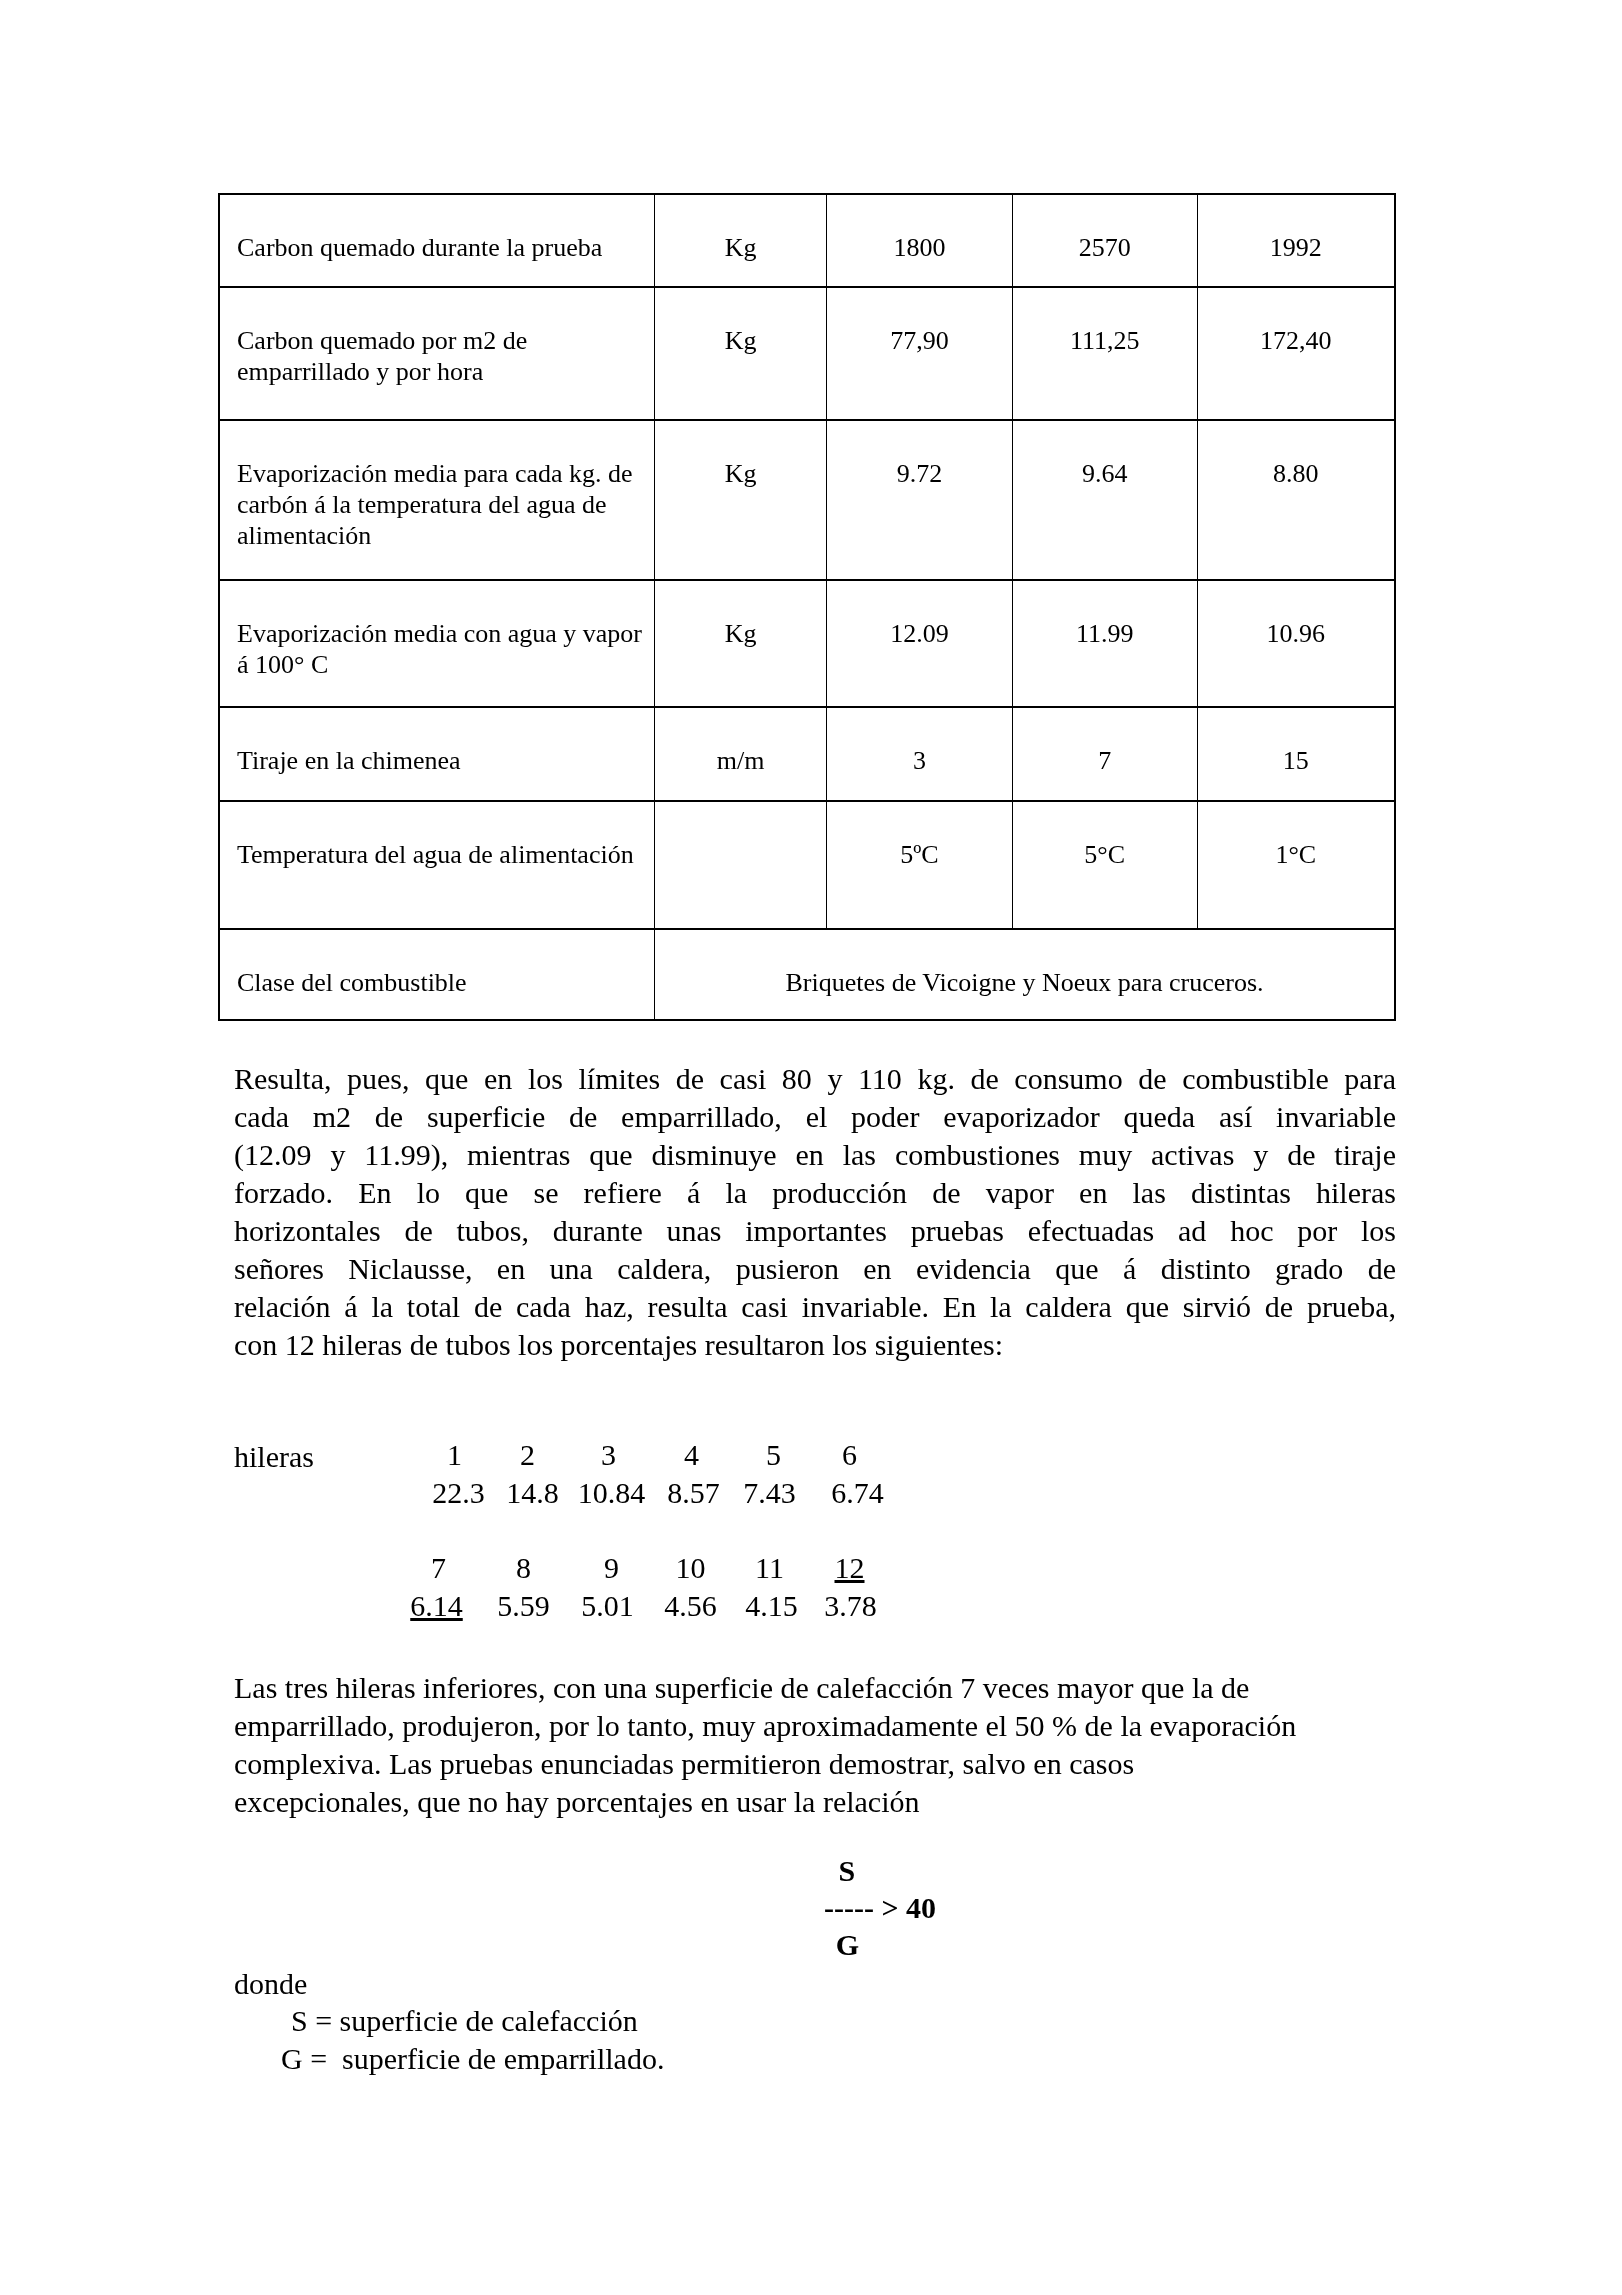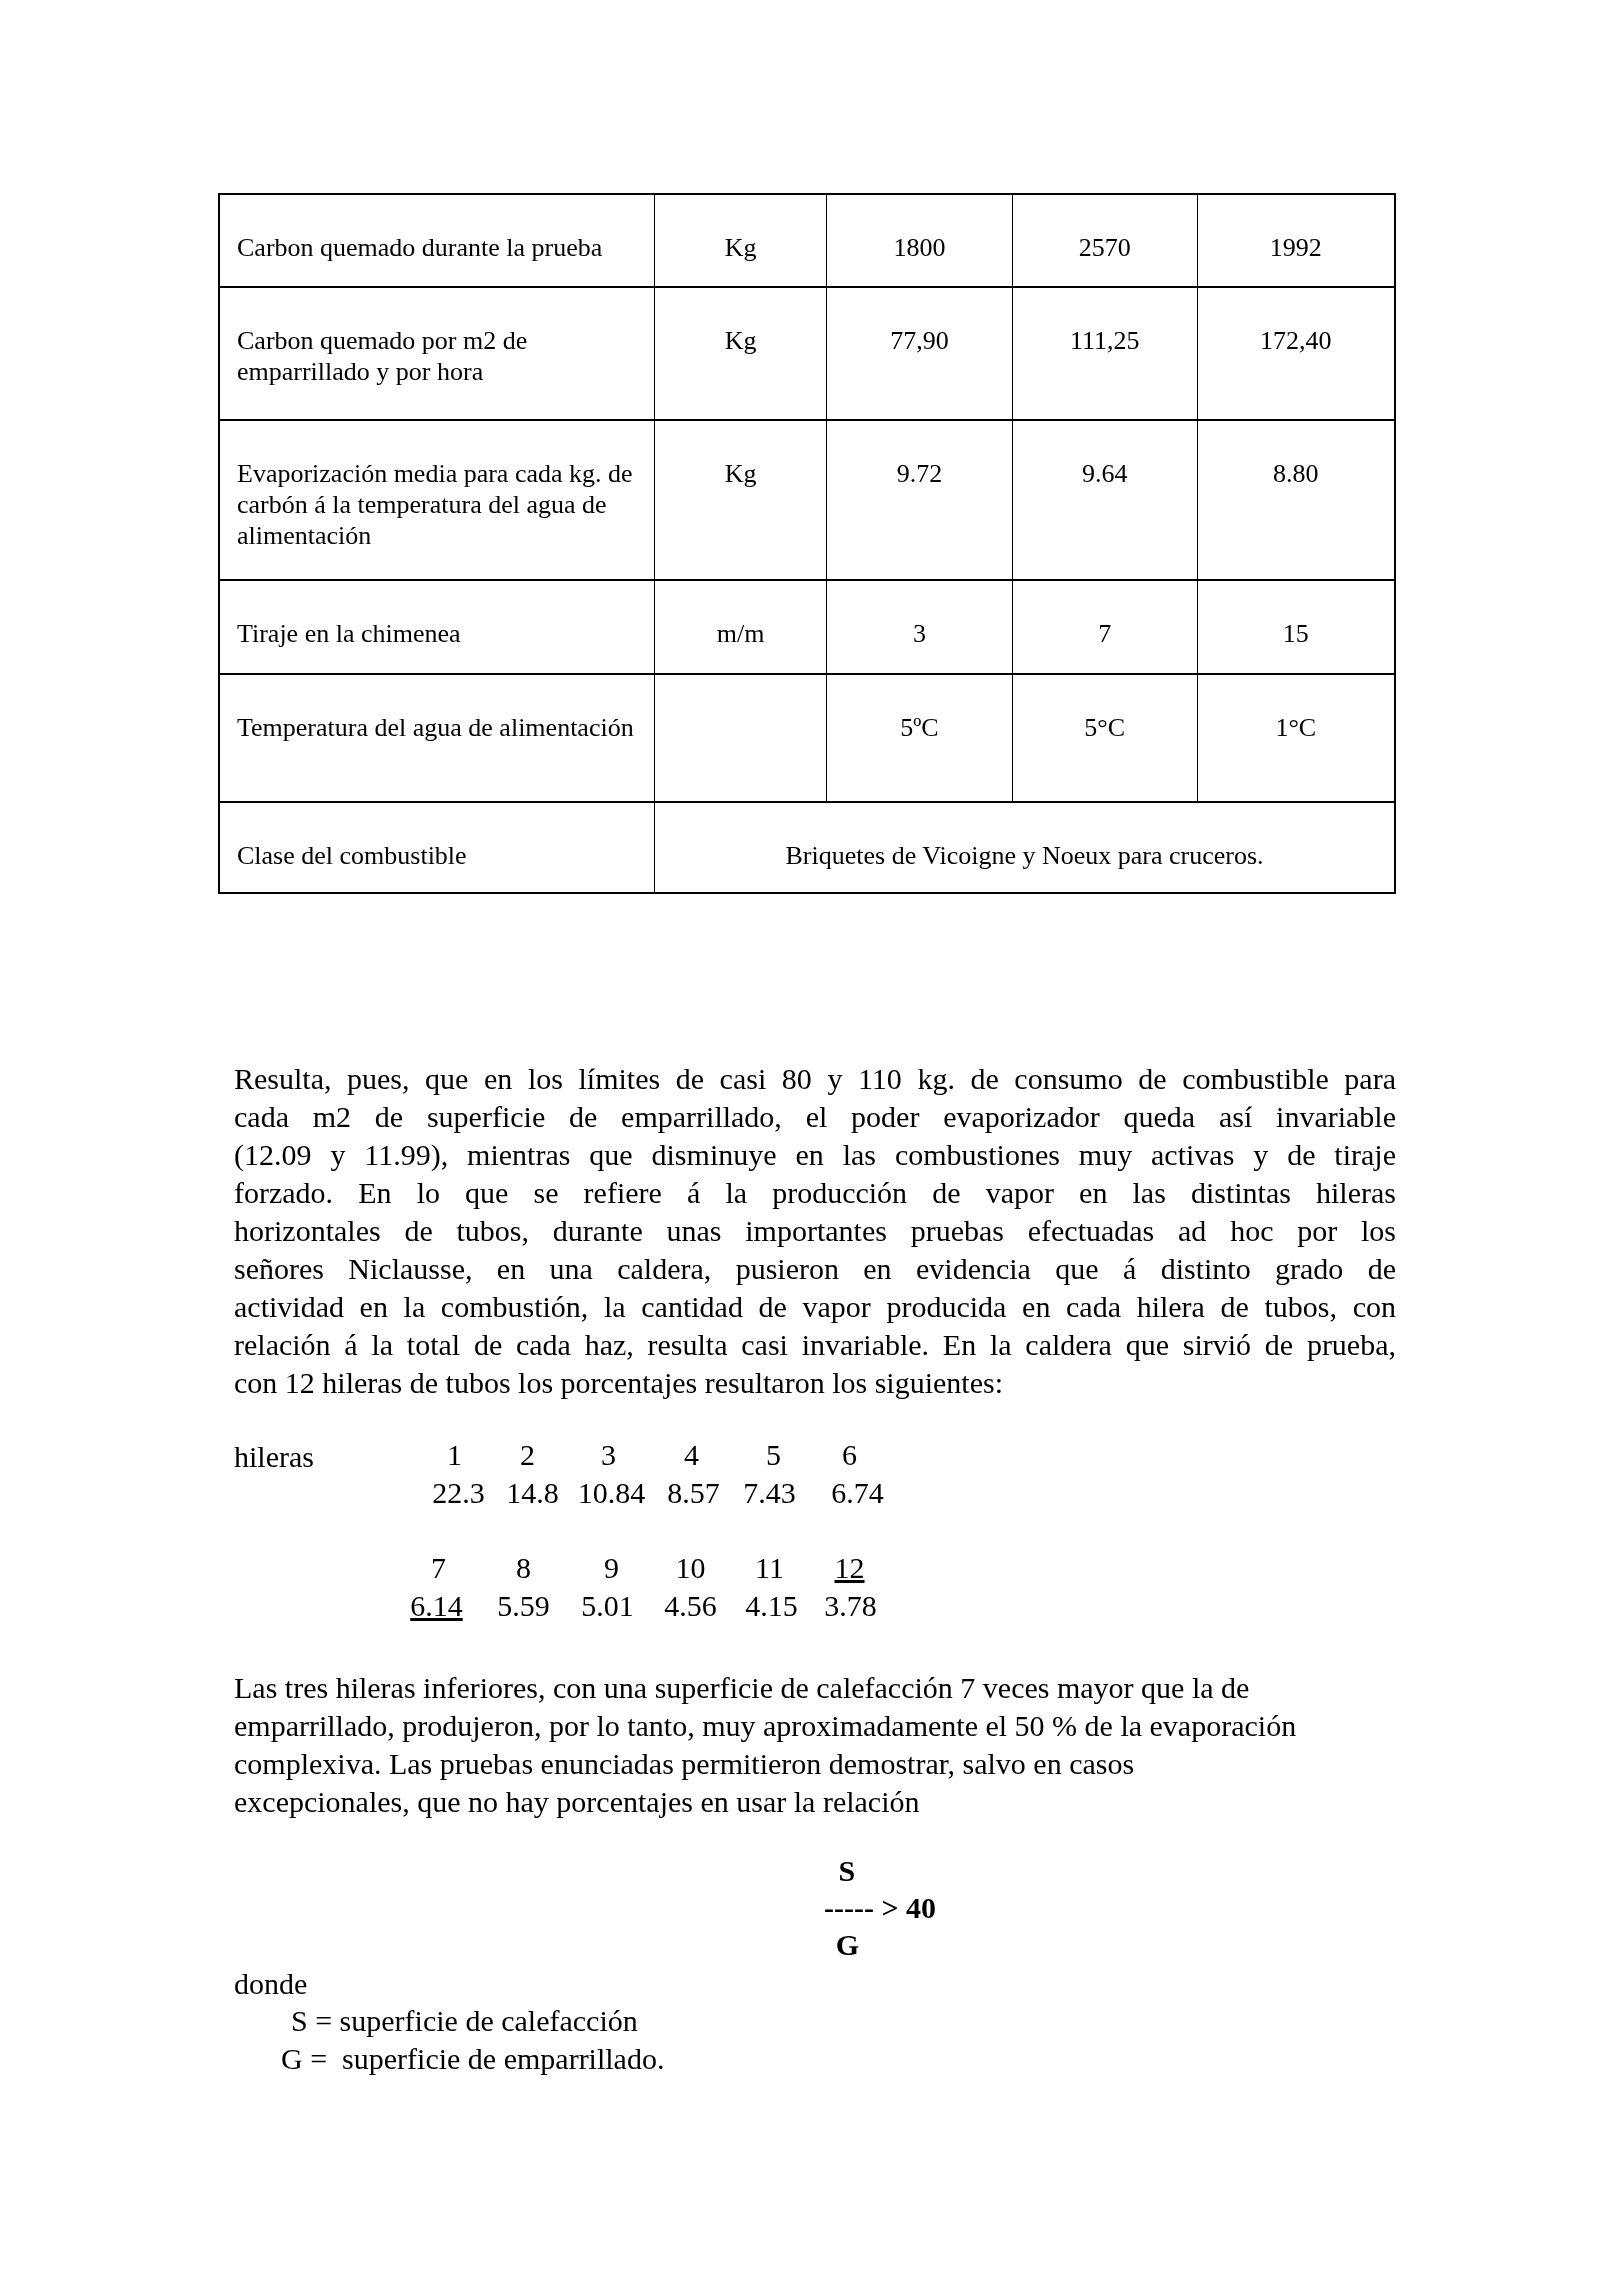--- a/index.html
+++ b/index.html
@@ -103,20 +103,37 @@
         <td class="c">
             <div class="cell">9.72</div>
           </td>
         <td class="c">
             <div class="cell">9.64</div>
           </td>
         <td class="c last">
             <div class="cell">8.80</div>
           </td>
       </tr>
+      <tr class="r" style="height:127px">
+        <td class="first">
+            <div class="cell">Evaporización media con agua y vapor á 100° C</div>
+          </td>
+        <td class="c">
+            <div class="cell">Kg</div>
+          </td>
+        <td class="c">
+            <div class="cell">12.09</div>
+          </td>
+        <td class="c">
+            <div class="cell">11.99</div>
+          </td>
+        <td class="c last">
+            <div class="cell">10.96</div>
+          </td>
+      </tr>
       <tr class="r" style="height:94px">
         <td class="first">
             <div class="cell">Tiraje en la chimenea</div>
           </td>
         <td class="c">
             <div class="cell">m/m</div>
           </td>
         <td class="c">
             <div class="cell">3</div>
           </td>
@@ -155,21 +172,20 @@
     </tbody>
   </table>
 
   <div class="para p1 just">
     <span class="ln">Resulta, pues, que en los límites de casi 80 y 110 kg. de consumo de combustible para</span>
     <span class="ln">cada m2 de superficie de emparrillado, el poder evaporizador queda así invariable</span>
     <span class="ln">(12.09 y 11.99), mientras que disminuye en las combustiones muy activas y de tiraje</span>
     <span class="ln">forzado. En lo que se refiere á la producción de vapor en las distintas hileras</span>
     <span class="ln">horizontales de tubos, durante unas importantes pruebas efectuadas ad hoc por los</span>
     <span class="ln">señores Niclausse, en una caldera, pusieron en evidencia que á distinto grado de</span>
-    <span class="ln">actividad en la combustión, la cantidad de vapor producida en cada hilera de tubos, con</span>
     <span class="ln">relación á la total de cada haz, resulta casi invariable. En la caldera que sirvió de prueba,</span>
     <span class="ln end">con 12 hileras de tubos los porcentajes resultaron los siguientes:</span>
   </div>
 
   <div class="hileras">
     <span class="hil-label">hileras</span>
   </div>
   <div class="hgrid" id="hgrid">
       <span style="left: 415px; top: 1438px;">1</span>
       <span style="left: 488px; top: 1438px;">2</span>

